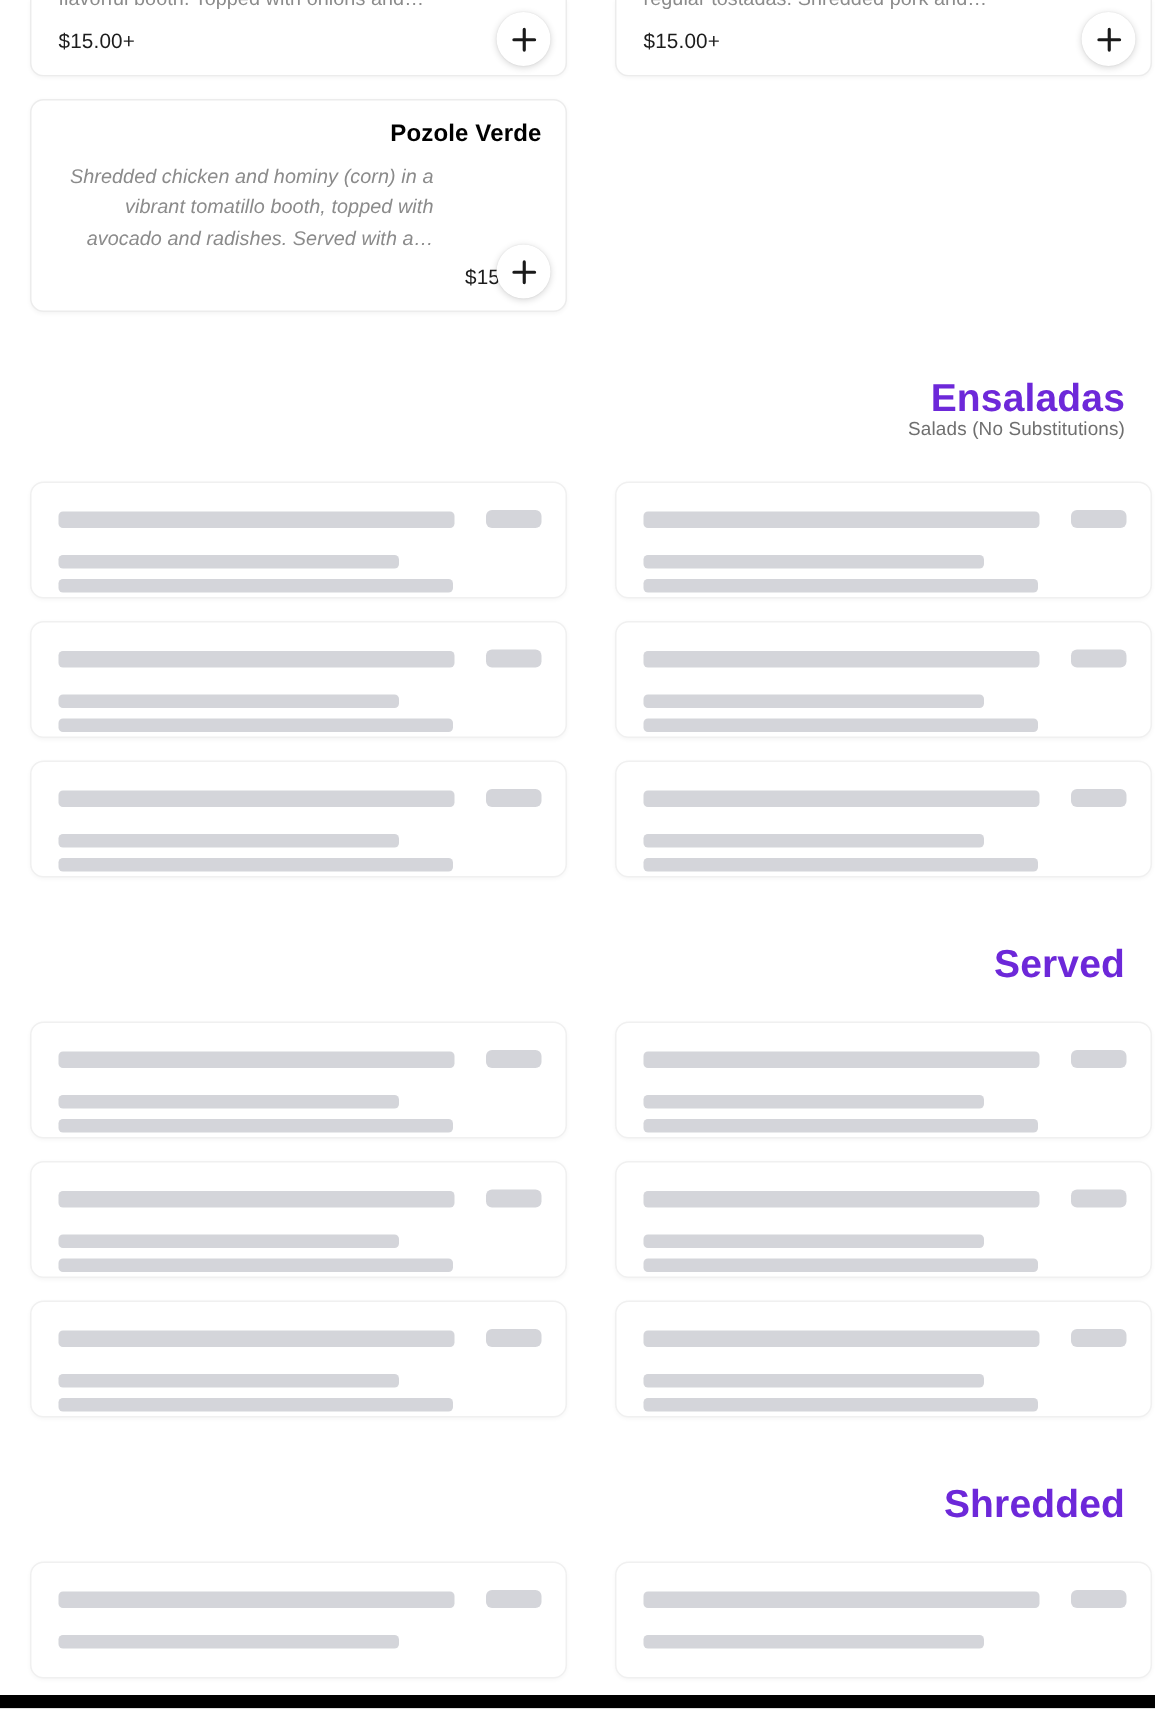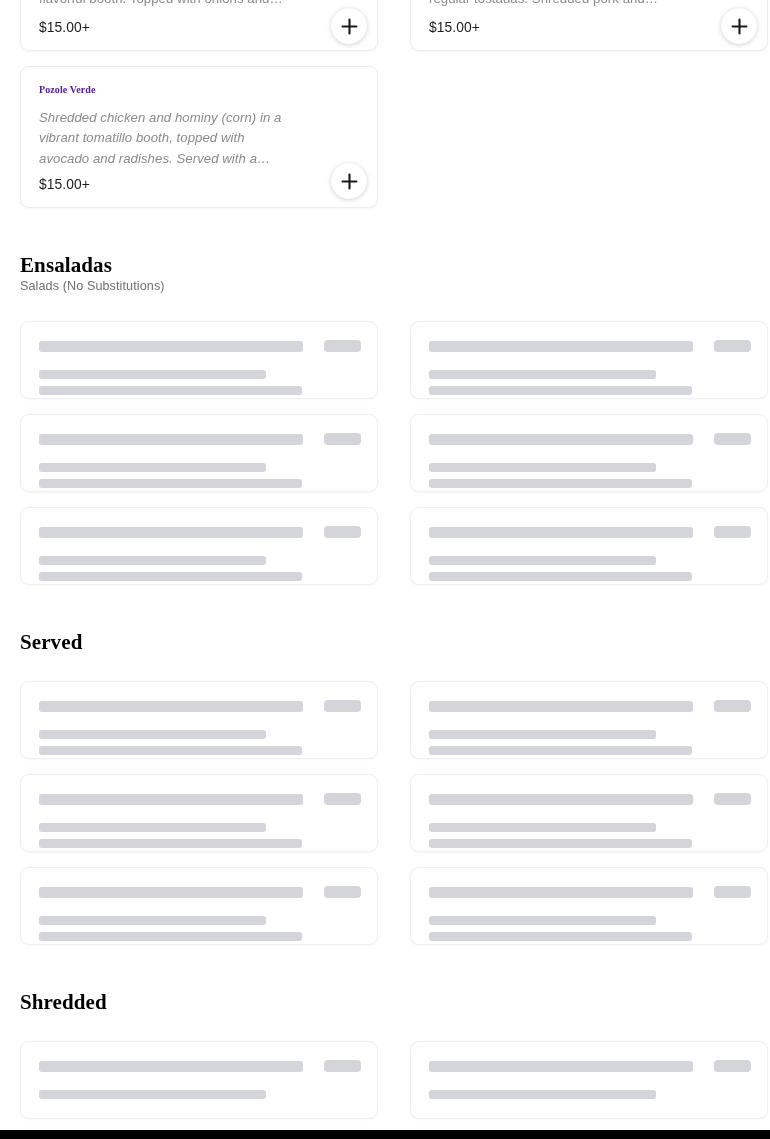--- a/index.html
+++ b/index.html
@@ -11,20 +11,21 @@
     font-family: "Liberation Sans", sans-serif;
     overflow: hidden;
   }
 
   .page {
     position: relative;
     width: 770px;
     height: 1139px;
     background: #ffffff;
     overflow: hidden;
+    text-align: right;
   }
 
   
   .grid {
     display: grid;
     grid-template-columns: 358px 358px;
     column-gap: 32px;
     row-gap: 15px;
     padding: 0 20px;
   }
@@ -34,27 +35,26 @@
     position: relative;
     background: #ffffff;
     border: 1px solid #ececec;
     border-radius: 9px;
     box-shadow: 0 1px 3px rgba(0,0,0,0.045);
     padding: 14px 16px 14px 18px;
     min-height: 50px;
   }
 
   .item-title {
-    font-size: 10px;
+    font-size: 16px;
     font-weight: 700;
-    color: #4c1d95;
+    color: #000000;
     letter-spacing: .1px;
     line-height: 18px;
     margin-bottom: 9px;
-    font-family: Liberation Serif, serif;
   }
 
   .item-desc {
     font-size: 13.2px;
     color: #8b8b8b;
     line-height: 20.4px;
     letter-spacing: .05px;
     max-width: 250px;
     margin-bottom: 7px;
     font-style: italic;
@@ -115,26 +115,25 @@
   .top-card .item-price {
     position: absolute;
     top: 19px;
     left: 18px;
   }
   .top-card .add-btn { bottom: 6px; }
 
   
   .section-head { padding: 0 20px; }
   .section-title {
-    font-size: 21px;
+    font-size: 26px;
     font-weight: 700;
-    color: #000000;
+    color: #6d28d9;
     letter-spacing: .1px;
     line-height: 26px;
-    font-family: Liberation Serif, serif;
   }
   .section-sub {
     font-size: 12.6px;
     color: #6f6f6f;
     letter-spacing: .1px;
     line-height: 17px;
     margin-top: 0;
   }
 
   

